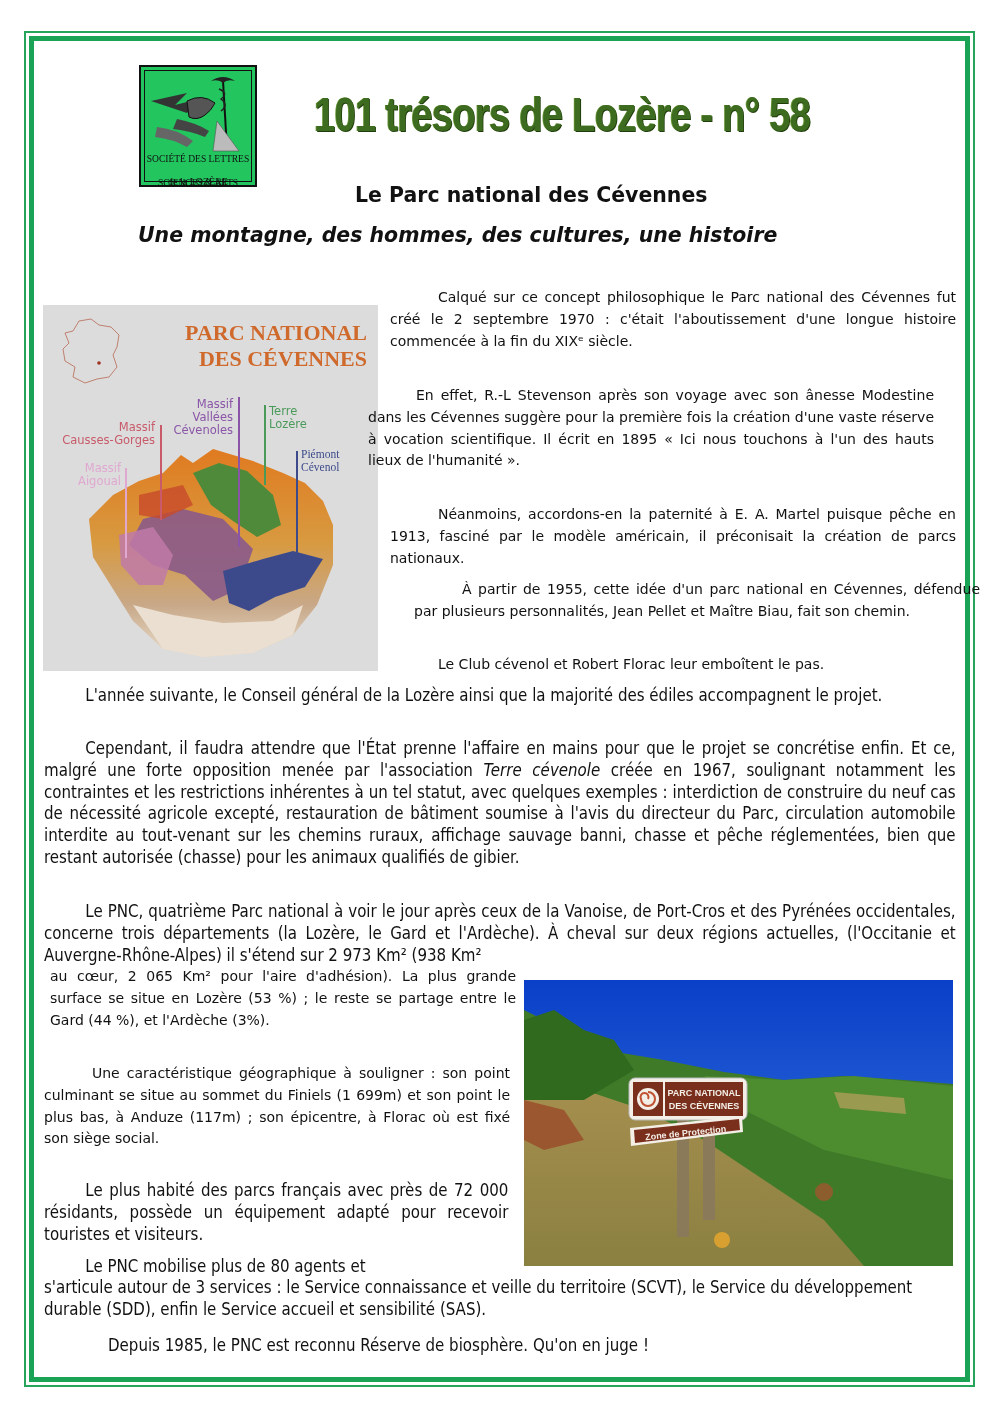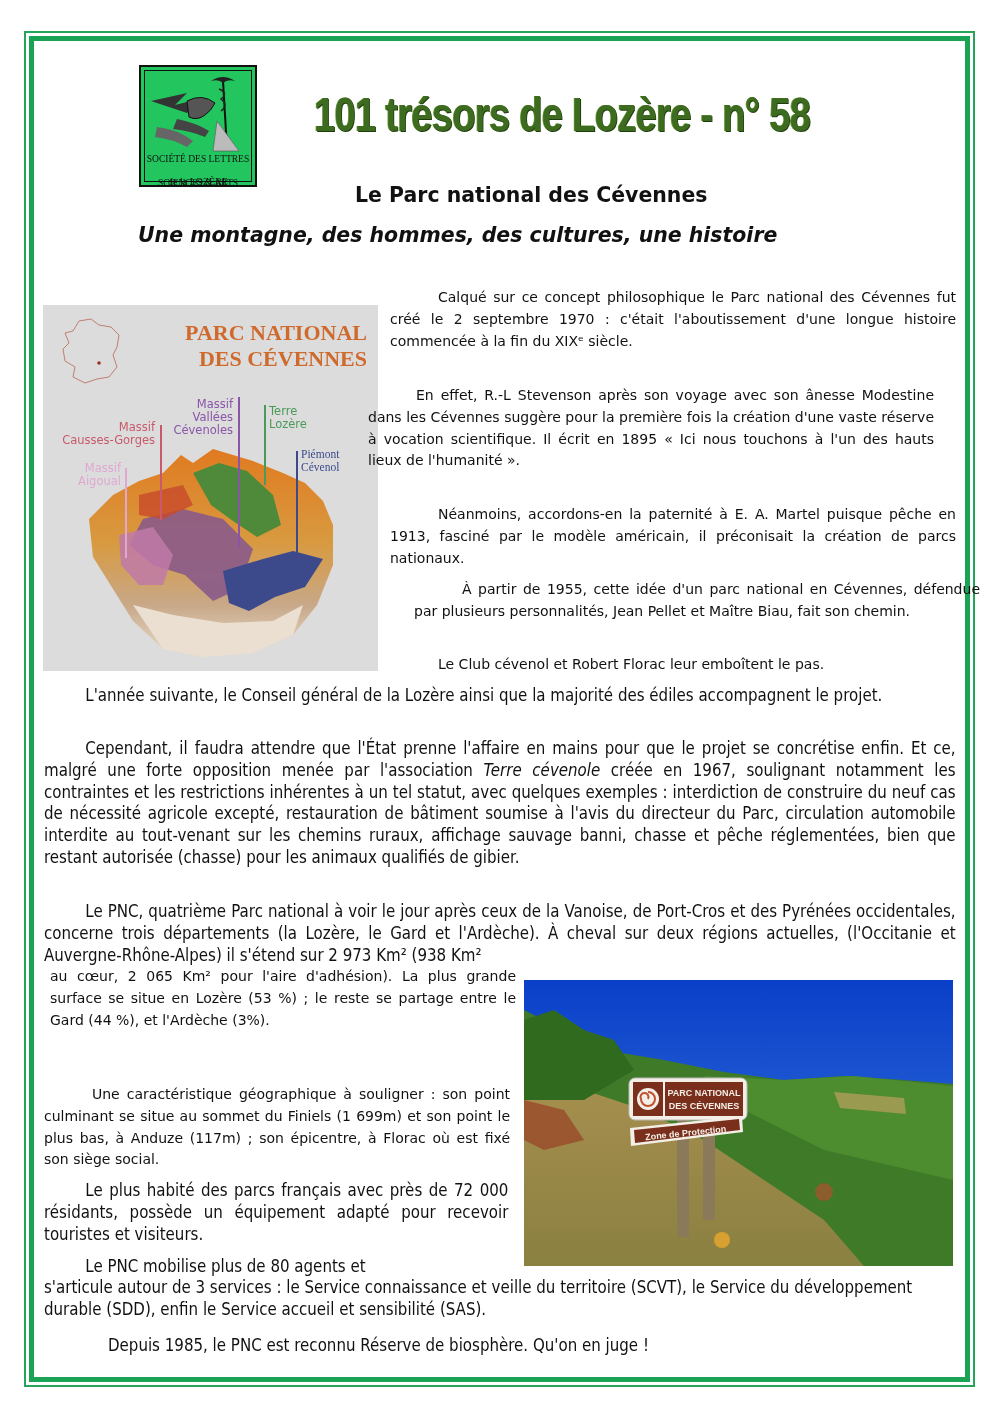--- a/index.html
+++ b/index.html
@@ -136,21 +136,21 @@
 <div class="text-p indent" style="left:390px;top:579px;width:566px;margin-left:24px;">À partir de 1955, cette idée d'un parc national en Cévennes, défendue par plusieurs personnalités, Jean Pellet et Maître Biau, fait son chemin.</div>
 <div class="text-p indent" style="left:390px;top:654px;width:566px;">Le Club cévenol et Robert Florac leur emboîtent le pas.</div>
 
 <div class="text-p indent cond" style="left:44px;top:685px;width:1060px;">L'année suivante, le Conseil général de la Lozère ainsi que la majorité des édiles accompagnent le projet.</div>
 <div class="text-p indent cond" style="left:44px;top:738px;width:1060px;">
   <span>Cependant, il faudra attendre que l'État prenne l'affaire en mains pour que le projet se concrétise enfin. Et ce, malgré une forte opposition menée par l'association </span><i>Terre  cévenole</i><span> créée en 1967, soulignant notamment les contraintes et les restrictions inhérentes à un tel statut, avec quelques exemples : interdiction de construire du neuf cas de nécessité agricole excepté, restauration de bâtiment soumise à l'avis du directeur du Parc, circulation automobile interdite au tout-venant sur les chemins ruraux, affichage sauvage banni, chasse et pêche réglementées, bien que restant autorisée (chasse) pour les animaux qualifiés de gibier.</span>
 </div>
 <div class="text-p indent cond" style="left:44px;top:901px;width:1060px;">Le PNC, quatrième Parc national à voir le jour après ceux de la Vanoise, de Port-Cros et des Pyrénées occidentales, concerne trois départements (la Lozère, le Gard et l'Ardèche). À cheval sur deux régions actuelles, (l'Occitanie et Auvergne-Rhône-Alpes) il s'étend sur 2 973 Km² (938 Km²</div>
 
 <div class="text-p" style="left:36px;top:966px;width:466px;margin-left:14px;">au cœur, 2 065 Km² pour l'aire d'adhésion). La plus grande surface se situe en Lozère (53 %) ; le reste se partage entre le Gard (44 %), et l'Ardèche (3%).</div>
-<div class="text-p indent" style="left:44px;top:1063px;width:466px;margin-top:21px;">Une caractéristique géographique à souligner : son point culminant se situe au sommet du Finiels (1 699m) et son point le plus bas, à Anduze (117m) ; son épicentre, à Florac où est fixé son siège social.</div>
+<div class="text-p indent" style="left:44px;top:1063px;width:466px;">Une caractéristique géographique à souligner : son point culminant se situe au sommet du Finiels (1 699m) et son point le plus bas, à Anduze (117m) ; son épicentre, à Florac où est fixé son siège social.</div>
 <div class="text-p indent cond" style="left:44px;top:1180px;width:540px;">Le plus habité des parcs français avec près de 72 000 résidants, possède un équipement adapté pour recevoir touristes et visiteurs.</div>
 <div class="text-p indent cond" style="left:44px;top:1256px;width:540px;">Le PNC mobilise plus de 80 agents et</div>
 <div class="text-p cond" style="left:44px;top:1277px;width:1060px;text-align:left;">s'articule autour de 3 services : le Service connaissance et veille du territoire (SCVT), le Service du développement durable (SDD), enfin le Service accueil et sensibilité (SAS).</div>
 <div class="text-p cond" style="left:108px;top:1335px;width:900px;text-align:left;">Depuis 1985, le PNC est reconnu Réserve de biosphère. Qu'on en juge !</div>
 
 <div class="photo">
   <svg width="429" height="286" viewBox="0 0 429 286">
     <defs>
       <linearGradient id="sky" x1="0" y1="0" x2="0" y2="1">
         <stop offset="0" stop-color="#0a3fc8"></stop>

